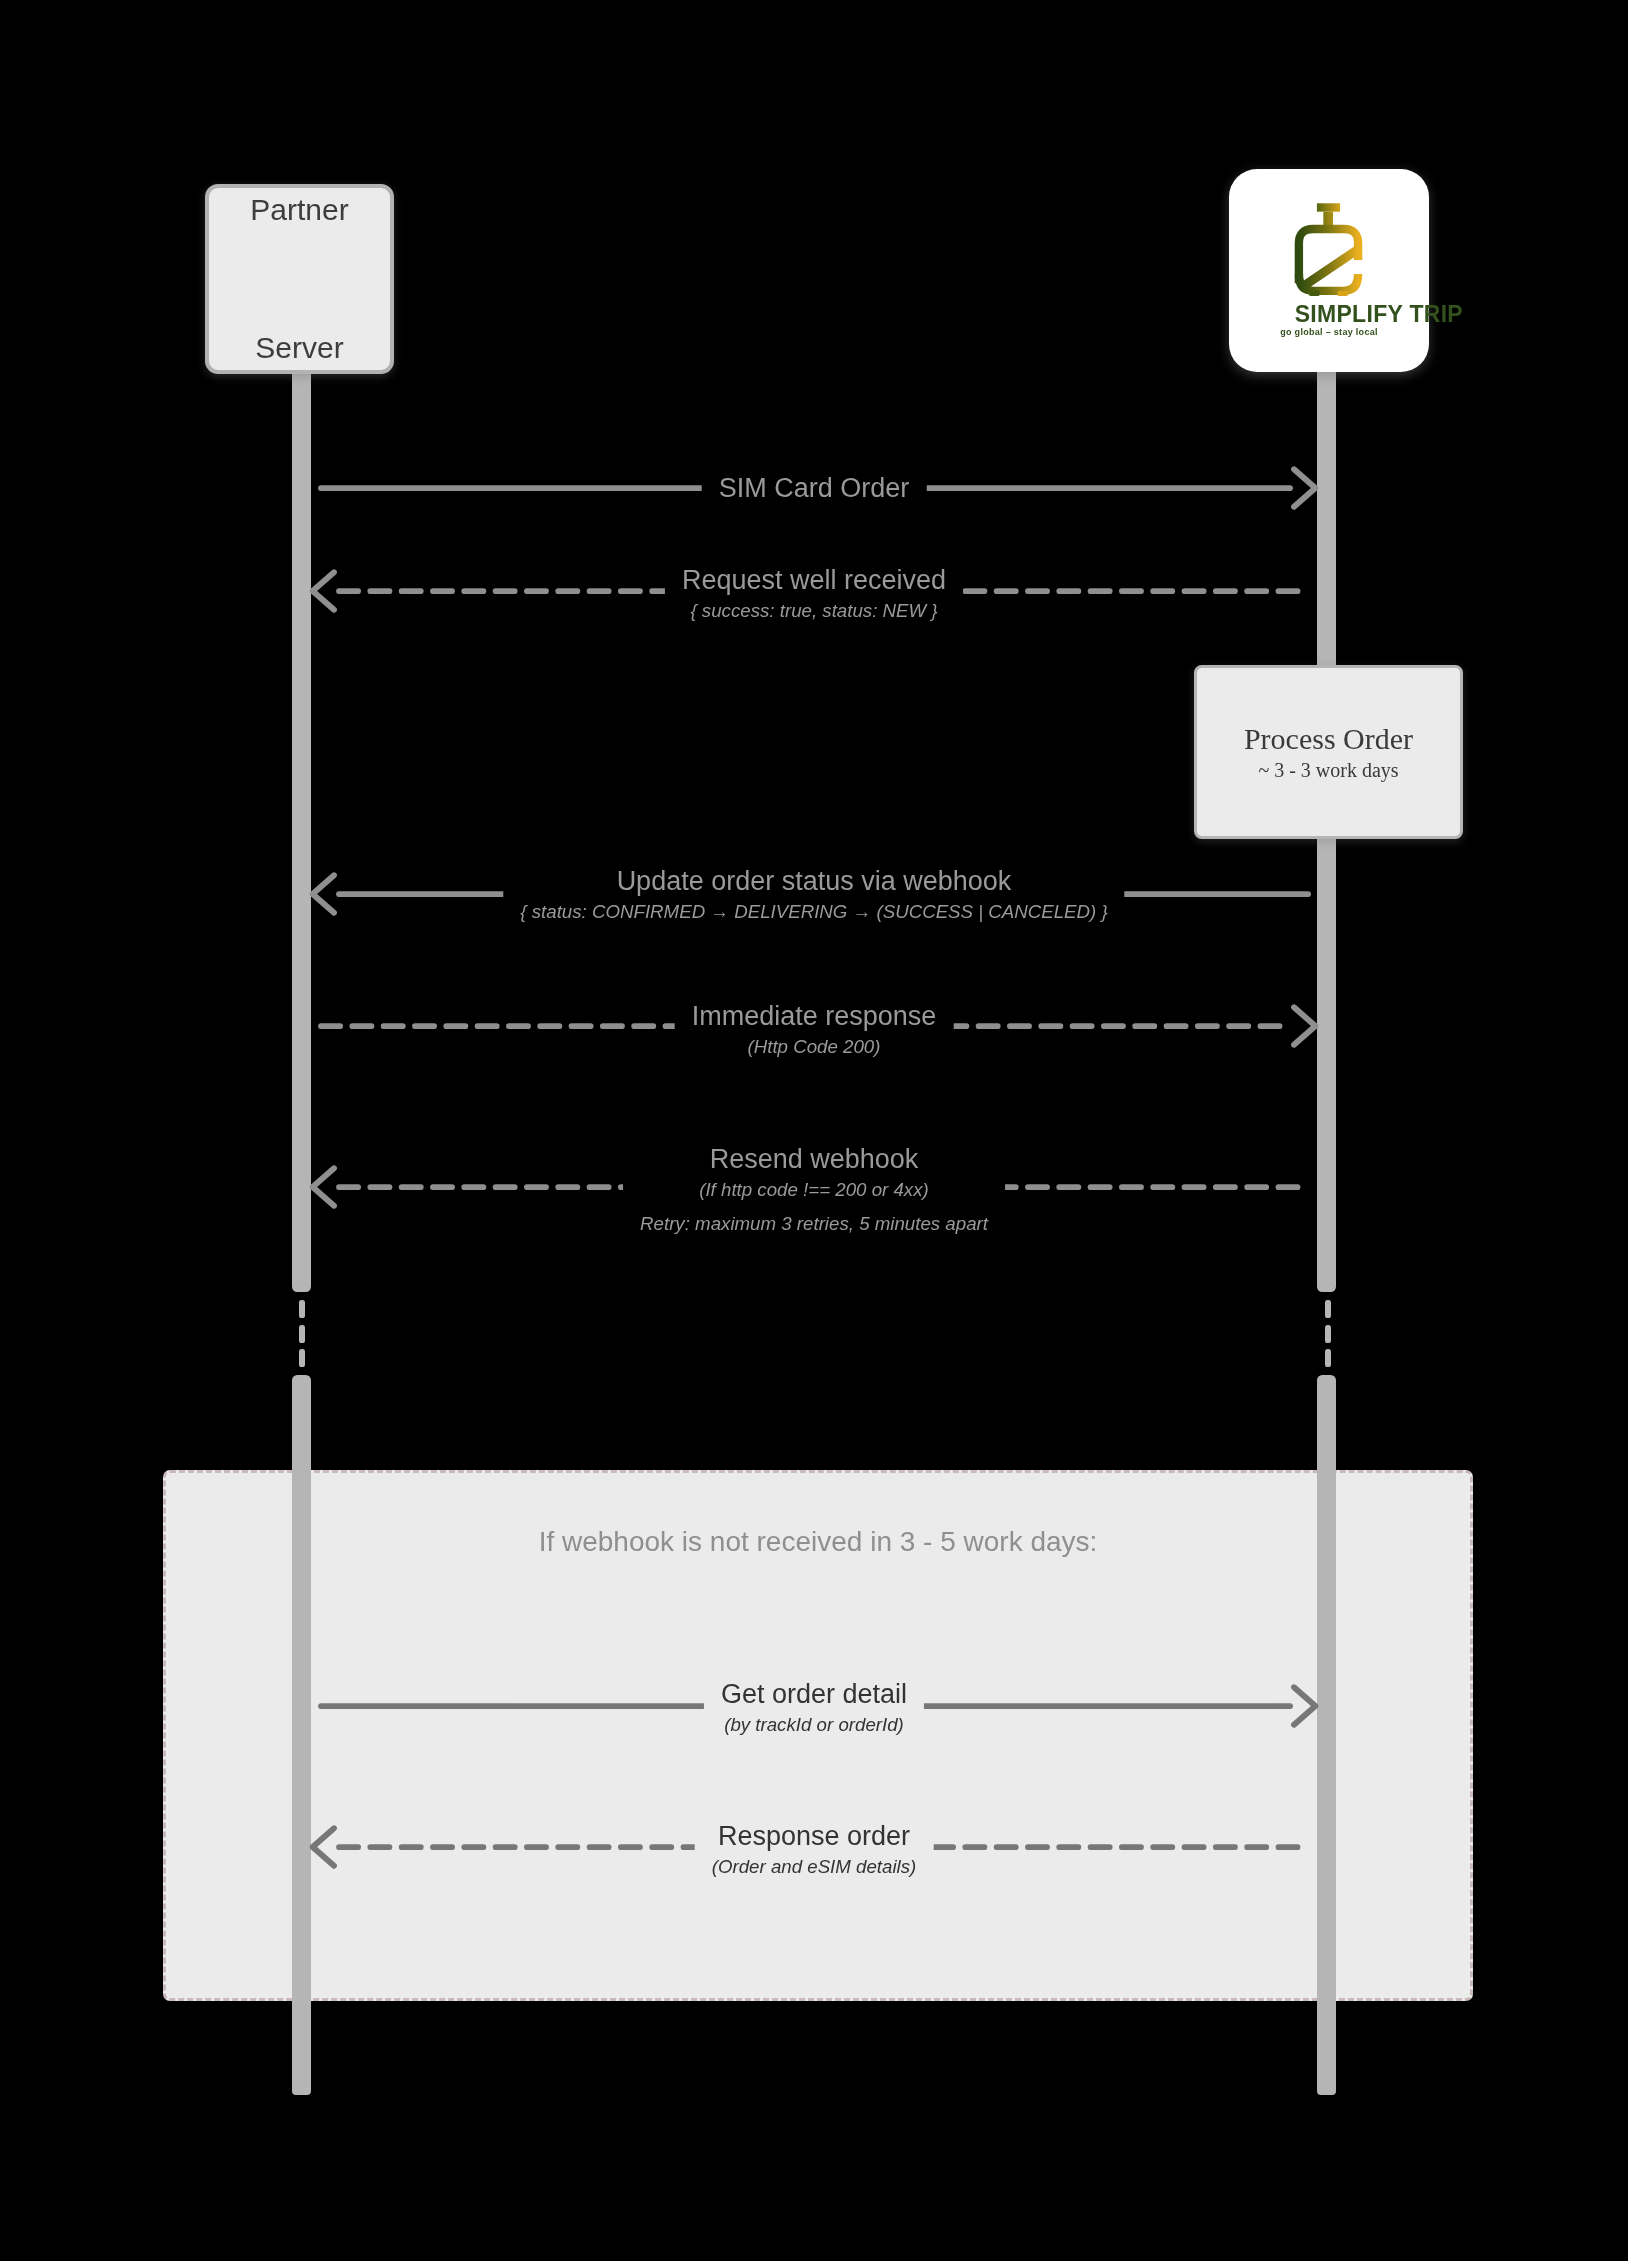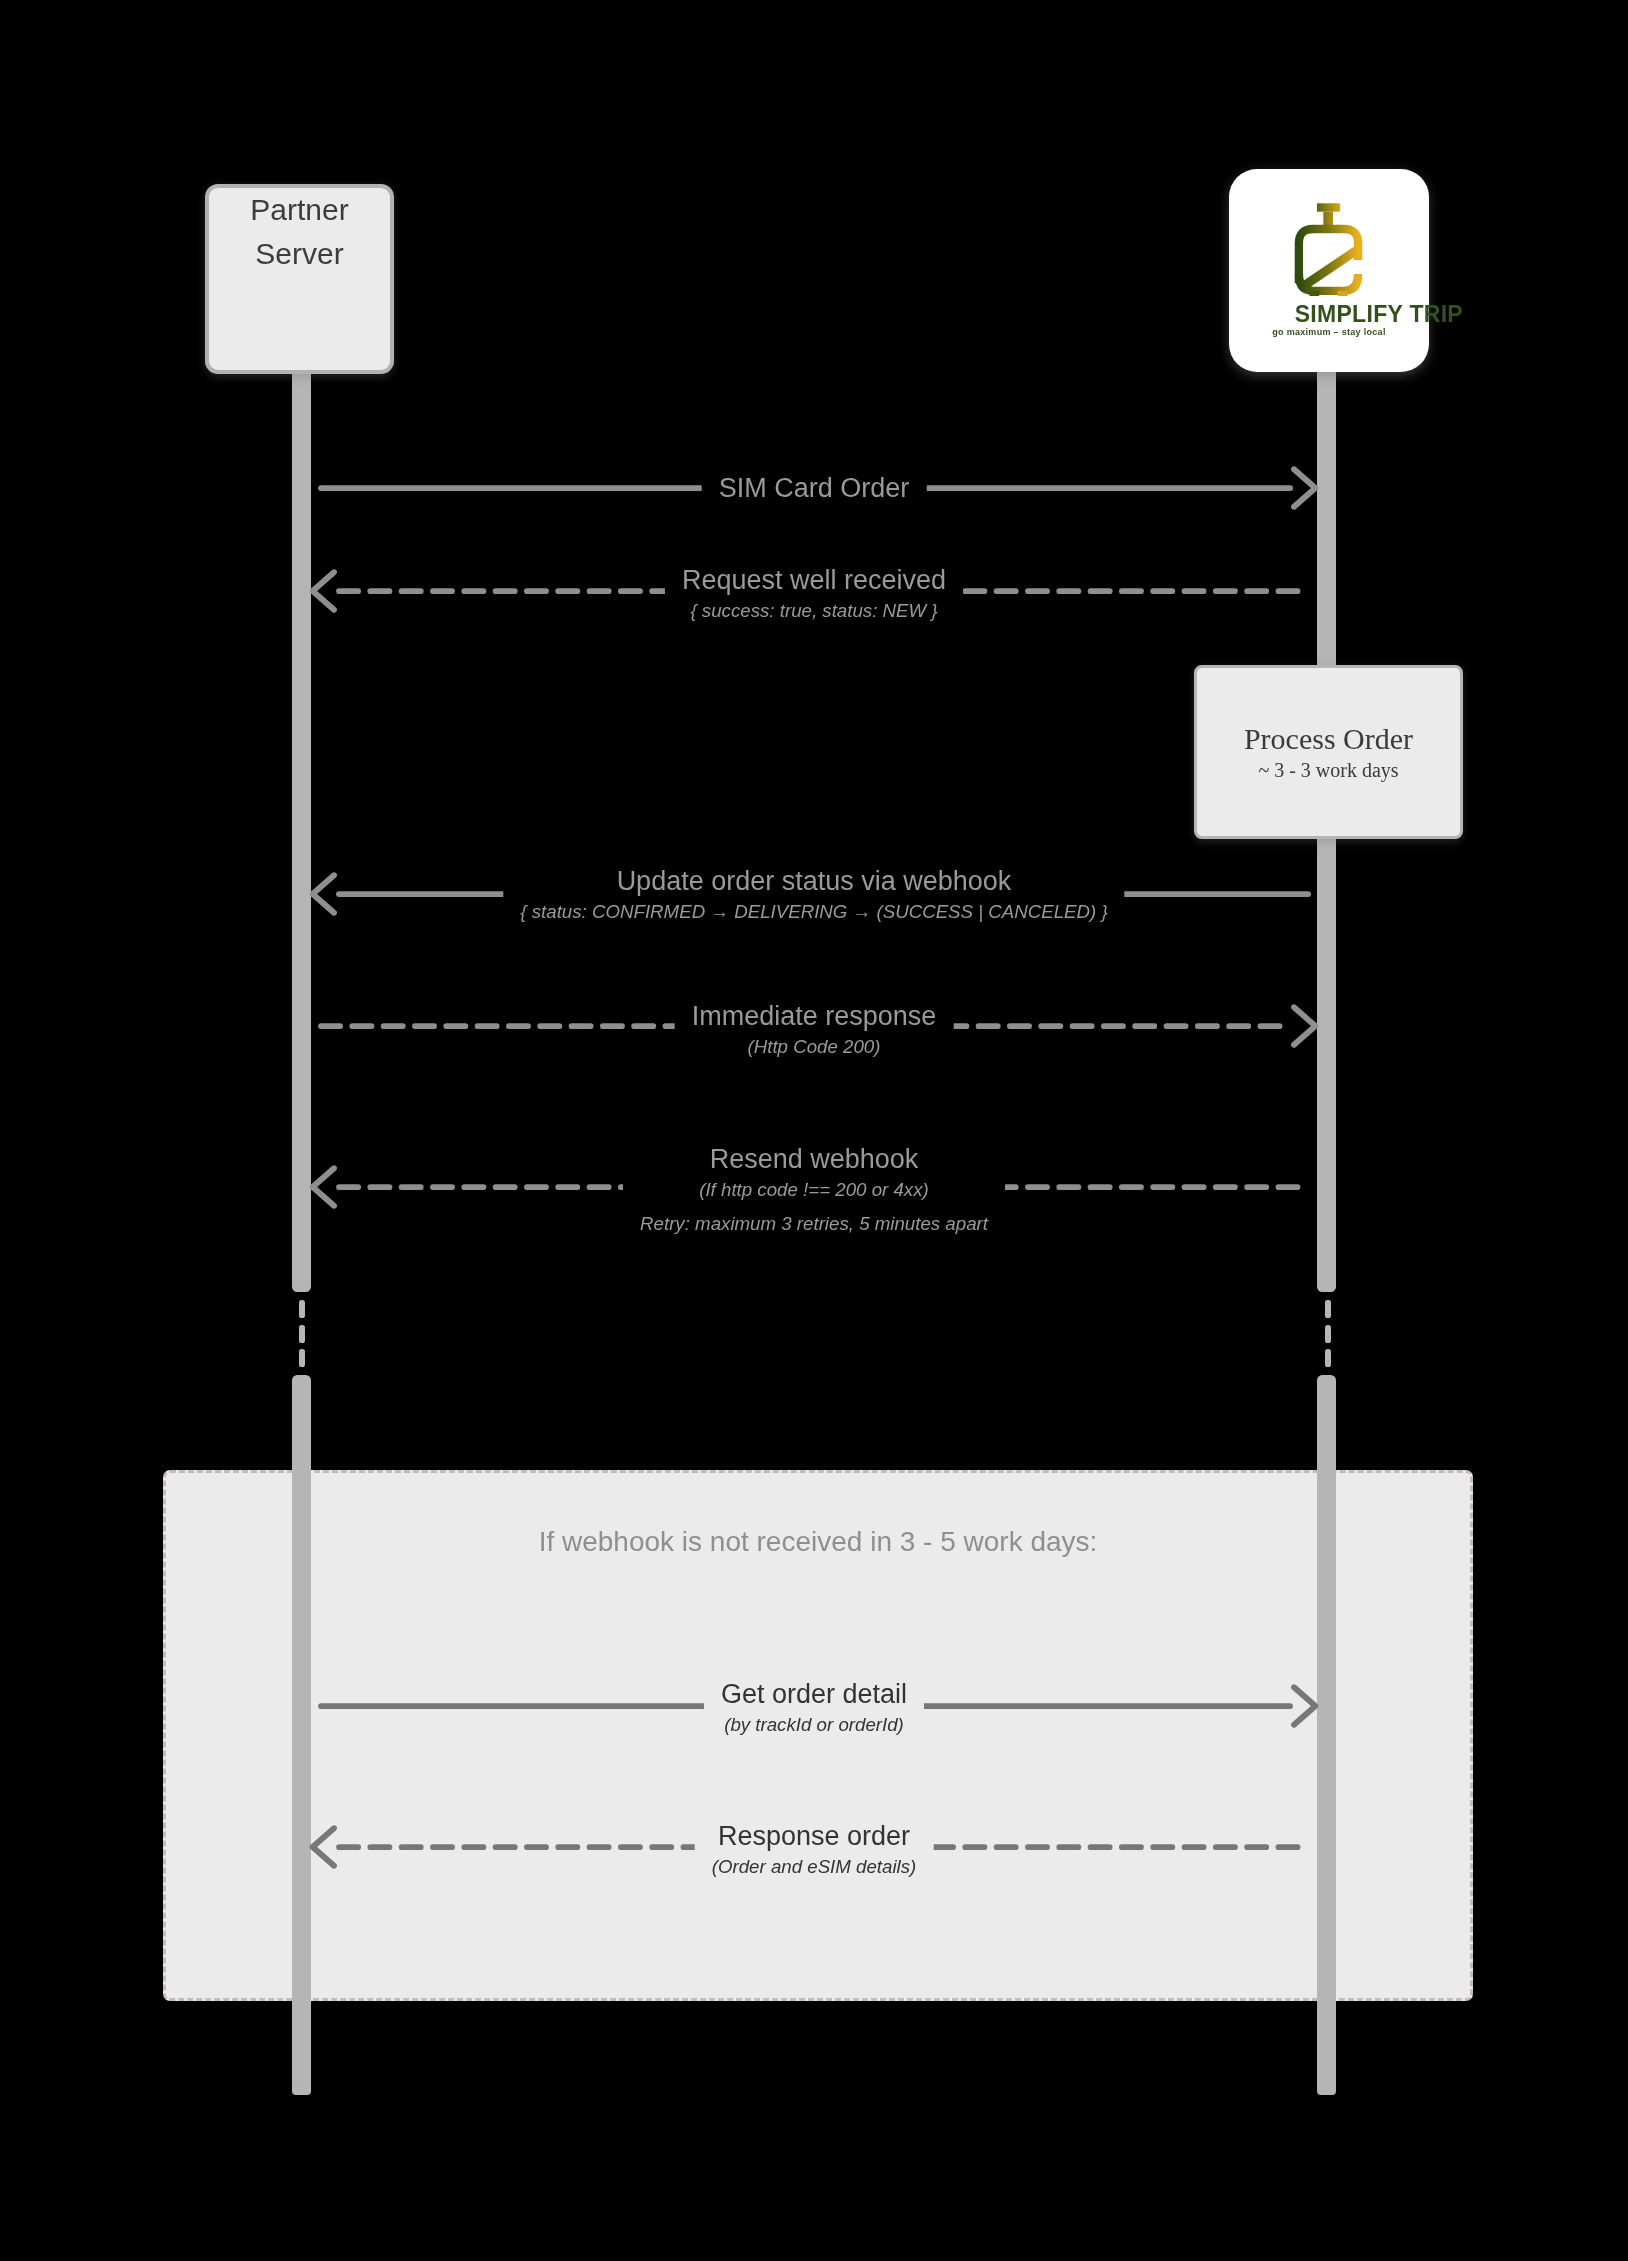--- a/index.html
+++ b/index.html
@@ -5,21 +5,21 @@
   html,body{margin:0;padding:0;background:#000;}
   #canvas{
     position:relative;width:1629px;height:2261px;background:#000;overflow:hidden;
     font-family:"Liberation Sans", sans-serif;
   }
   
   .actor-box{position:absolute;box-sizing:border-box;}
   #partner-box{
     left:205px;top:184px;width:189px;height:190px;
     background:#ebebeb;border:4.5px solid #b2b2b2;border-radius:13px;
-    display:flex;flex-direction:column;align-items:center;justify-content:flex-start;
+    display:flex;flex-direction:column;align-items:center;justify-content:space-between;
     color:#3d3d3d;font-size:30px;line-height:44px;text-align:center;
     box-shadow:0 2.6px 9px rgba(110,110,110,.35);
   }
   #simplify-box{
     left:1229px;top:169px;width:200px;height:203px;
     background:#ffffff;border-radius:28px;
     box-shadow:0 3.9px 11.6px rgba(120,120,120,.45);
   }
   #simplify-box .logo{position:absolute;left:48px;top:24px;}
   .brand-name{position:absolute;left:0;top:132px;width:100%;text-align:right;
@@ -108,21 +108,21 @@
       </defs>
       <rect x="62" y="16" width="36" height="13" fill="url(#lgT)"></rect>
       <rect x="72" y="29" width="15" height="25" fill="url(#lgT)"></rect>
       <path d="M34 140 V78 Q34 56 56 56 H104 Q126 56 126 78 V104" stroke="url(#lgS)" stroke-width="13" fill="none"></path>
       <path d="M34 126 Q34 152 56 152 H104 Q126 152 126 126" stroke="url(#lgS)" stroke-width="13" fill="none"></path>
       <path d="M125 88 L42 144" stroke="url(#lgS)" stroke-width="14" fill="none"></path>
       <rect x="50" y="152" width="16" height="8" rx="2" fill="#44590f"></rect>
       <rect x="94" y="152" width="16" height="8" rx="2" fill="#d9a41a"></rect>
     </svg>
     <div class="brand-name">SIMPLIFY TRIP</div>
-    <div class="brand-tagline">go maximum – stay local</div>
+    <div class="brand-tagline">go global – stay local</div>
   </div>
 
   <div id="process-box">
     <div class="pb-title">Process Order</div>
     <div class="pb-sub">~ 3 - 3 work days</div>
   </div>
 
   <div class="msg zone-dark dir-right" style="top:488px;">
     <div class="mline">
       <svg width="100%" height="6.4" viewBox="0 0 1526 10">

